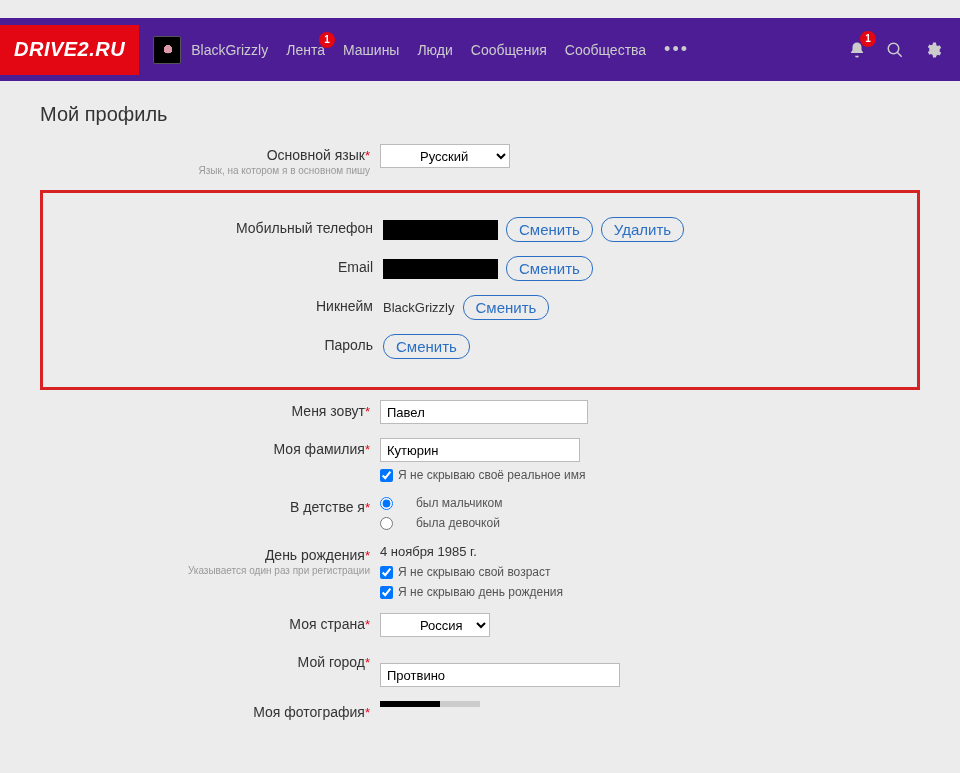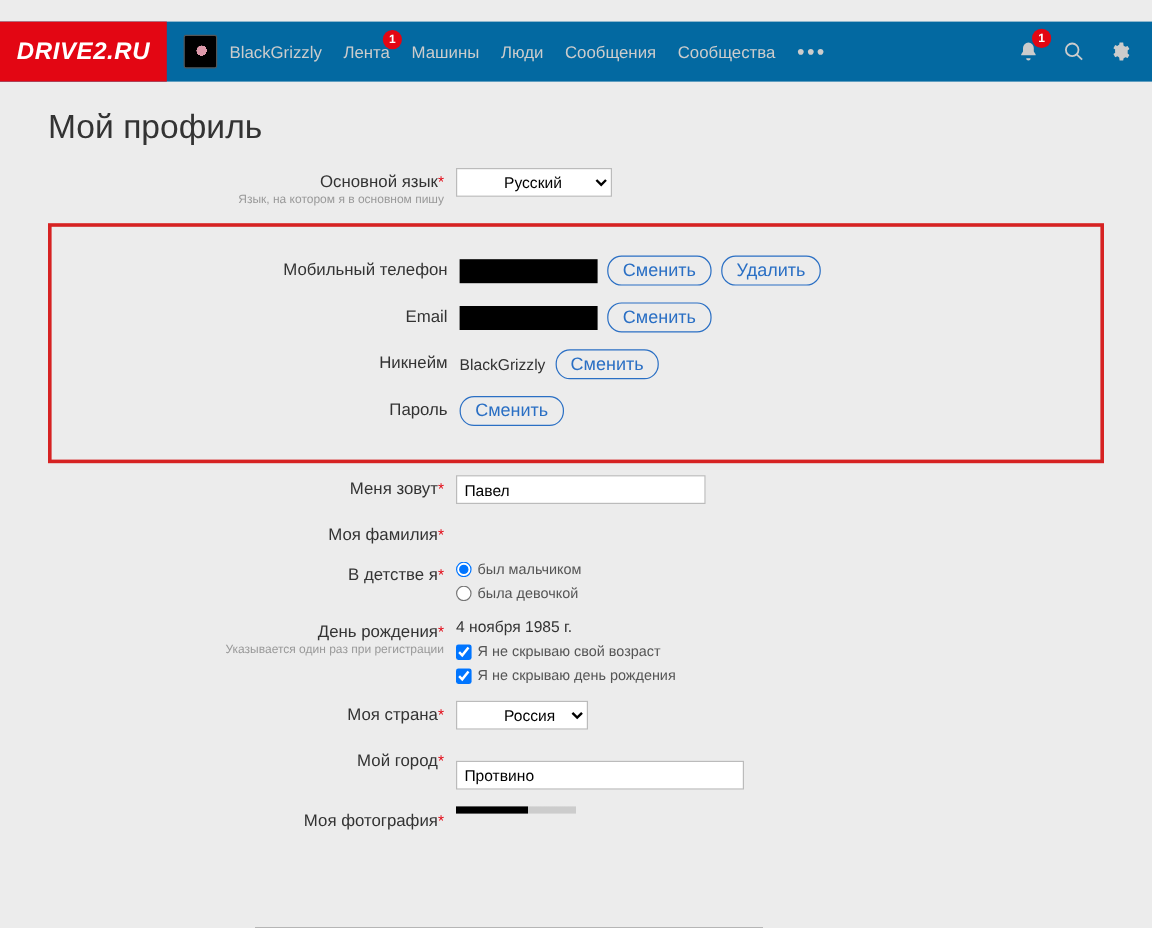--- a/index.html
+++ b/index.html
@@ -1,43 +1,43 @@
 <!DOCTYPE html>
 <html><head>
 <meta charset="utf-8">
 <style>
 * { box-sizing: border-box; margin: 0; padding: 0; }
 body { font-family: Arial, Helvetica, sans-serif; background: #6a6a6a; font-size: 13px; color: #333; }
 .page { width: 960px; height: 773px; margin: 0 auto; background: #ececec; position: relative; overflow: hidden; }
-.header-wrap { margin-top: 18px; background: #0369a1; height: 50px; display:flex; align-items:center; position: relative; }
+.header-wrap { margin-top: 18px; background: #4c1d95; height: 63px; display:flex; align-items:center; position: relative; }
 .logo { background: #e30613; color: #fff; font-weight: bold; font-size: 20px; letter-spacing: 0.5px; height: 50px; display: flex; align-items: center; padding: 0 14px; font-style: italic; }
 .avatar { width: 28px; height: 28px; background:#000; margin: 0 10px 0 14px; display:inline-block; border:1px solid #555; border-radius:2px; position:relative; overflow:hidden; }
 .avatar::after { content:''; position:absolute; left:5px; top:5px; width:18px; height:18px; background: radial-gradient(circle at 50% 40%, #d9a 30%, #000 31%); border-radius:50% 50% 40% 40%; }
 .nav { display:flex; align-items:center; gap: 18px; }
 .nav a { color:#ccc; text-decoration:none; font-size:14px; position:relative; }
 .badge { position:absolute; top:-10px; right:-10px; background:#e30613; color:#fff; font-size:10px; border-radius:50%; width:16px; height:16px; display:flex; align-items:center; justify-content:center; font-weight:bold; }
 .header-right { position:absolute; right:18px; display:flex; gap:20px; align-items:center; }
 .hicon { color:#ccc; cursor:pointer; position:relative; }
 .content { padding: 22px 40px 0 40px; }
-h1 { font-size: 28px; font-weight: normal; color:#333; margin-bottom: 18px; }
+h1 { font-size: 20px; font-weight: normal; color:#333; margin-bottom: 18px; }
 .form-row { display:flex; align-items:flex-start; margin-bottom: 14px; }
 .label-col { width: 340px; text-align: right; padding-right: 10px; padding-top: 3px; }
 .label-col .lbl { font-size: 14px; color:#333; }
 .label-col .req { color:#e30613; }
 .label-col .hint { font-size: 10px; color:#999; display:block; margin-top:2px; }
 .val-col { flex:1; display:flex; flex-direction:column; gap:6px; }
 .val-line { display:flex; align-items:center; gap:8px; flex-wrap:wrap; }
 select, input[type=text] { border:1px solid #bbb; background:#fff; font-size:13px; padding: 3px 6px; height: 24px; }
 select { min-width: 130px; padding-left: 35px; }
 .btn-pill { border:1px solid #2a6fc4; color:#2a6fc4; background:transparent; border-radius: 12px; padding: 3px 12px; font-size: 15px; cursor:pointer; }
 .btn-x { border:1px solid #2a6fc4; color:#2a6fc4; background:transparent; border-radius: 50%; width:20px; height:20px; display:flex; align-items:center; justify-content:center; font-size:11px; cursor:pointer; }
 .blackbox { background:#000; display:inline-block; }
 .redbox { border: 3px solid #d62222; padding: 24px 0; margin: 4px 0 10px 0; }
 .chk { display:flex; align-items:center; gap:5px; font-size:12px; color:#555; }
-.radio { display:flex; align-items:center; gap:5px; font-size:12px; color:#555; }
+.radio { display:flex; align-items:center; gap:23px; font-size:12px; color:#555; }
 .static { font-size:13px; color:#333; }
 .dots { color:#ccc; font-size:18px; letter-spacing:2px; }
 .photo { width: 100px; height: 6px; background: linear-gradient(to right, #000 60%, #ccc 60%); }
 svg { display:block; }
 input[type=checkbox], input[type=radio] { margin:0; }
 </style>
 </head>
 <body>
 
 <div class="page">
@@ -133,20 +133,29 @@
       <div class="label-col"><span class="lbl">Меня зовут</span><span class="req">*</span></div>
       <div class="val-col">
           <div class="val-line">
         <input type="text" style="width: 208px;" value="Павел">
       </div>
         </div>
     </div>
 
     <div class="form-row">
       <div class="label-col"><span class="lbl">Моя фамилия</span><span class="req">*</span></div>
+      <div class="val-col">
+        <div class="val-line">
+            <input type="text" style="width: 200px;" value="Кутюрин">
+          </div>
+        <label class="chk">
+            <input type="checkbox" checked="" style="">
+            <span>Я не скрываю своё реальное имя</span>
+          </label>
+      </div>
     </div>
 
     <div class="form-row">
       <div class="label-col"><span class="lbl">В детстве я</span><span class="req">*</span></div>
       <div class="val-col">
         <label class="radio">
             <input type="radio" name="g" checked="" style="">
             <span>был мальчиком</span>
           </label>
         <label class="radio">

